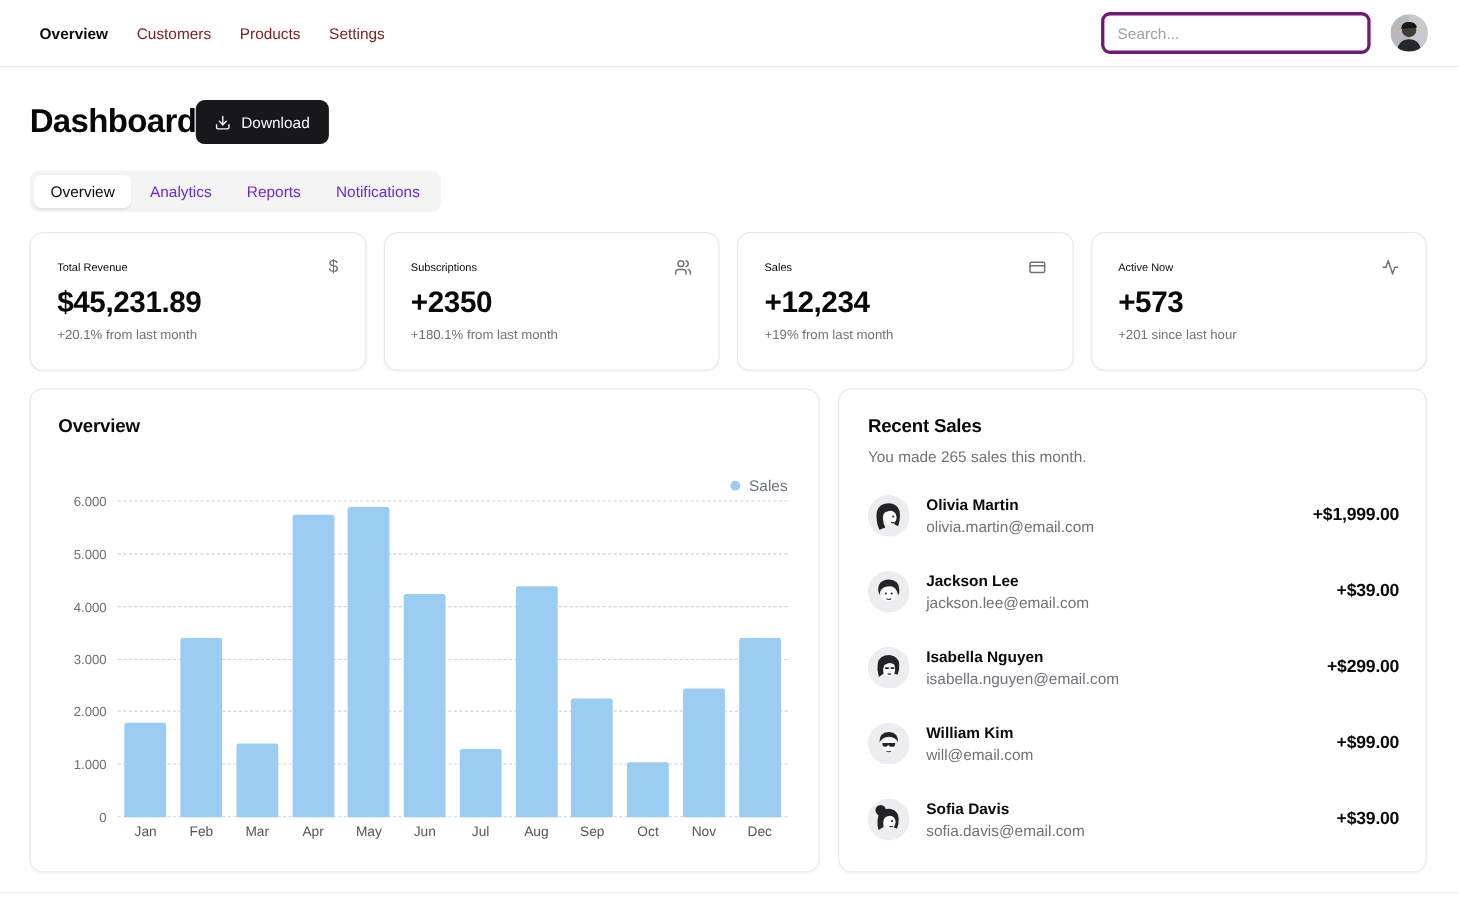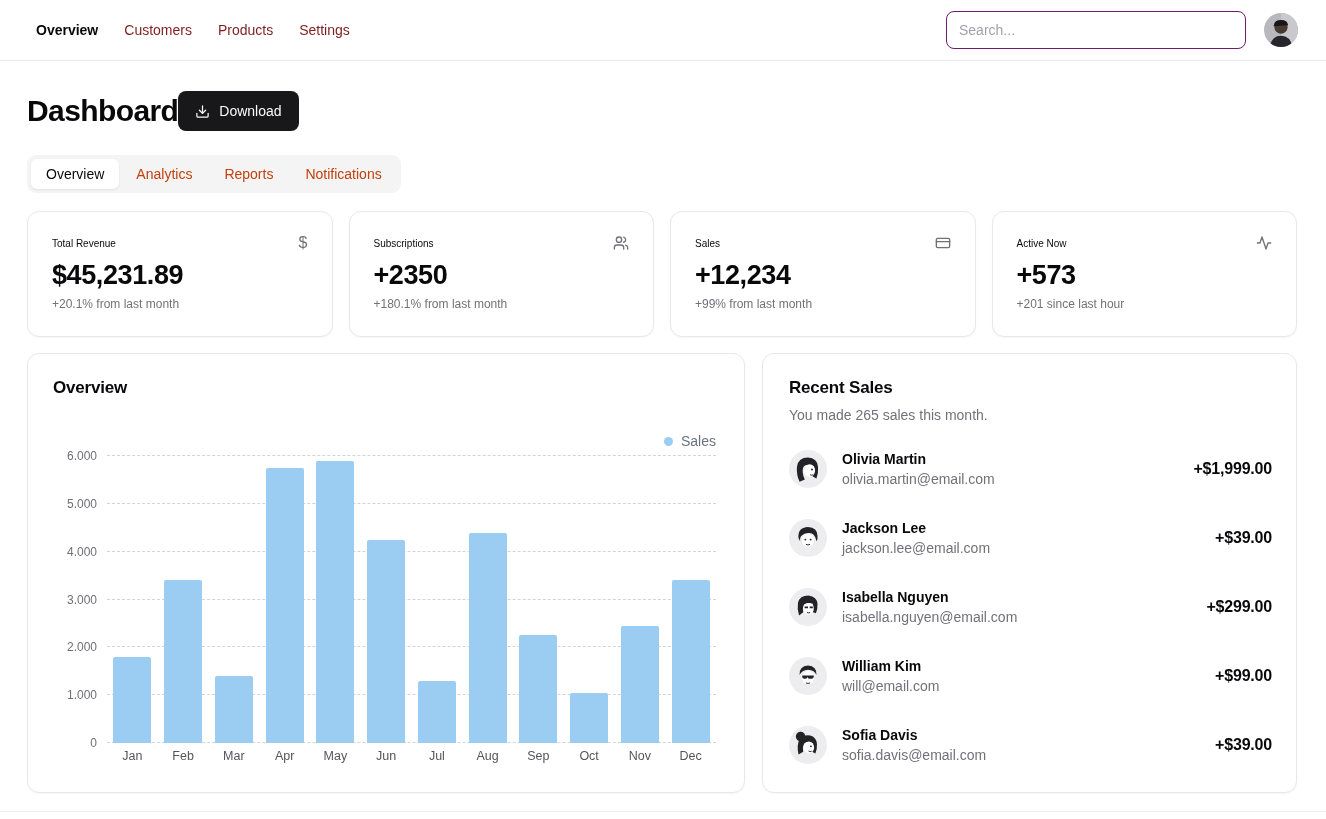--- a/index.html
+++ b/index.html
@@ -13,42 +13,42 @@
   
   .topbar {
     height: 61px; border-bottom: 1px solid #e8e8ea;
     display: flex; align-items: center; padding: 0 28px 0 36px;
   }
   .topnav { display: flex; gap: 26px; align-items: center; }
   .topnav a { font-size: 14px; text-decoration: none; color: #7f1d1d; cursor: pointer; }
   .topnav a.active { color: #09090b; font-weight: 700; }
   .topbar-right { margin-left: auto; display: flex; align-items: center; gap: 18px; }
   .search-input {
-    width: 300px; height: 38px; border: 1px solid #701a75; border-radius: 8px;
+    width: 245px; height: 38px; border: 3px solid #701a75; border-radius: 8px;
     padding: 0 12px; font-size: 14px; font-family: inherit; color:#09090b; outline: none;
   }
   .search-input::placeholder { color: #a1a1aa; }
   .avatar-btn { width: 34px; height: 34px; border-radius: 50%; overflow: hidden; cursor: pointer; flex: none; }
   
   .main { padding: 30px 29px 0 27px; }
   .title-row { display: flex; align-items: center; }
   h1.page-title { font-size: 30px; font-weight: 800; letter-spacing: -0.6px; }
   .download-btn {
     display: flex; align-items: center; gap: 9px; height: 40px; padding: 0 17px;
     background: #18181b; color: #fafafa; border: none; border-radius: 8px;
     font-size: 14px; font-weight: 500; font-family: inherit; cursor: pointer;
   }
   
   .tabs {
     display: inline-flex; margin-top: 24px; background: #f4f4f5;
     border-radius: 9px; padding: 4px; gap: 2px;
   }
   .tab {
     border: none; background: transparent; font-family: inherit; cursor: pointer;
-    font-size: 14px; font-weight: 500; color: #c2410c; padding: 7px 15px; border-radius: 6px;
+    font-size: 14px; font-weight: 500; color: #6d28d9; padding: 7px 15px; border-radius: 6px;
   }
   .tab.active { background: #fff; color: #09090b; box-shadow: 0 1px 2px rgba(0,0,0,.08); }
   
   .stats-row { display: grid; grid-template-columns: repeat(4, 1fr); gap: 16px; margin-top: 18px; }
   .card {
     background: #fff; border: 1px solid #e8e8ea; border-radius: 12px;
     box-shadow: 0 1px 2px rgba(0,0,0,.04);
   }
   .stat-card { padding: 23px 24px 20px; height: 126px; }
   .stat-head { display: flex; align-items: center; justify-content: space-between; }
@@ -165,21 +165,21 @@
       <div class="stat-head">
         <span class="stat-title">Sales</span>
         <span class="stat-icon">
           <svg width="16" height="16" viewBox="0 0 24 24" fill="none" stroke-width="2" stroke-linecap="round" stroke-linejoin="round" stroke="#71717a">
             <rect x="2" y="5" width="20" height="14" rx="2"></rect>
             <line x1="2" y1="10" x2="22" y2="10"></line>
           </svg>
         </span>
       </div>
       <div class="stat-value">+12,234</div>
-      <div class="stat-change">+99% from last month</div>
+      <div class="stat-change">+19% from last month</div>
     </div>
 
     <div class="card stat-card">
       <div class="stat-head">
         <span class="stat-title">Active Now</span>
         <span class="stat-icon">
           <svg width="16" height="16" viewBox="0 0 24 24" fill="none" stroke-width="2" stroke-linecap="round" stroke-linejoin="round" stroke="#71717a">
             <polyline points="22 12 18 12 15 21 9 3 6 12 2 12"></polyline>
           </svg>
         </span>

